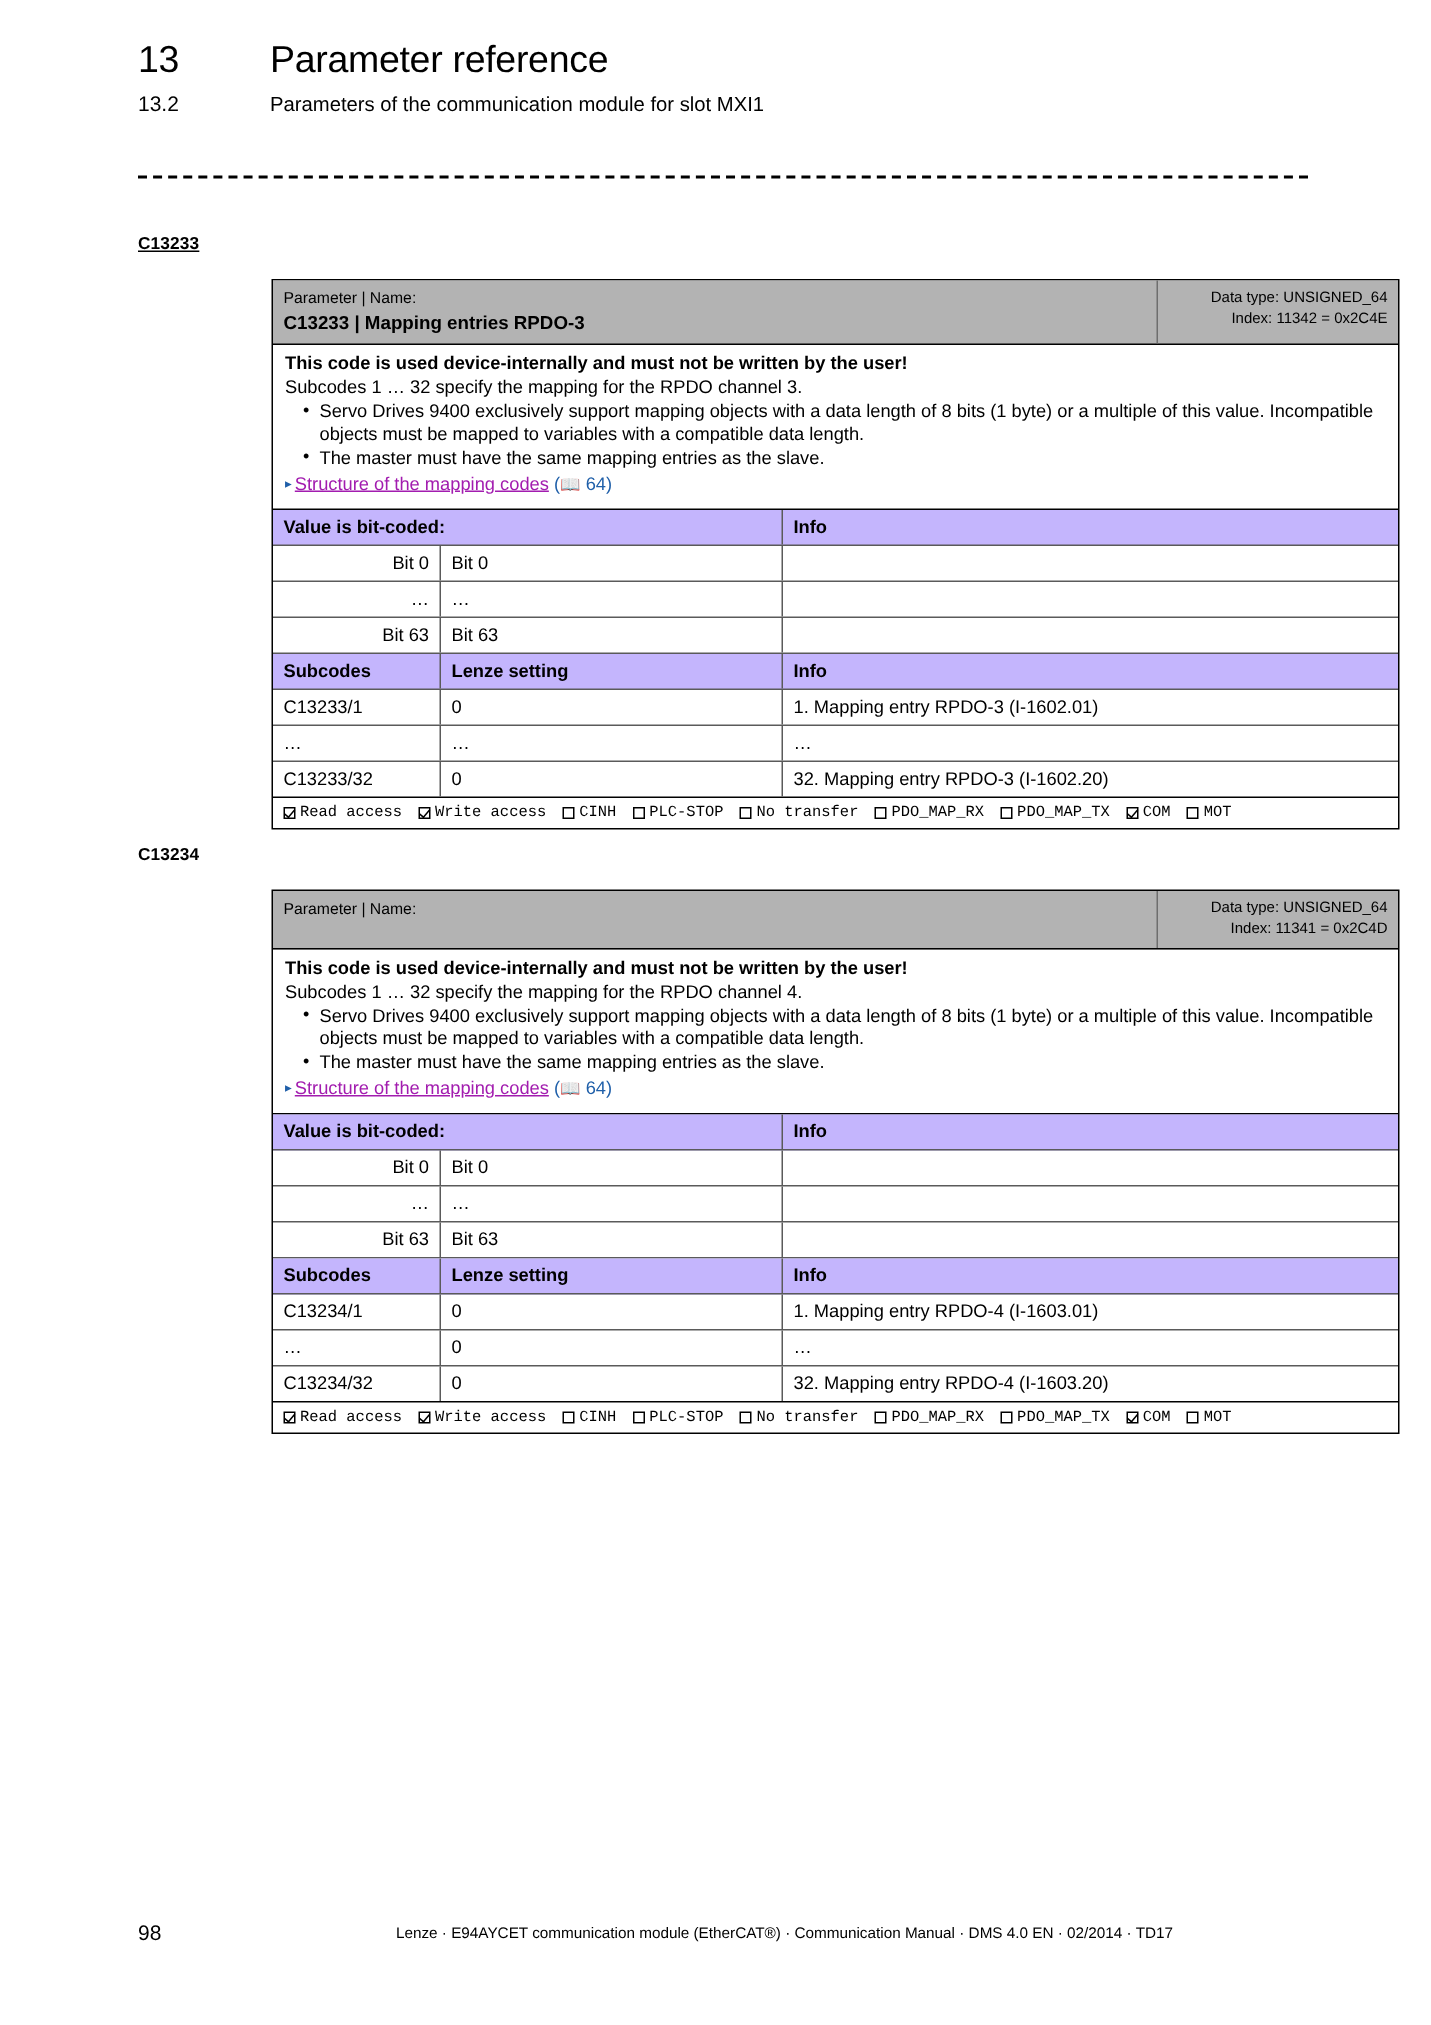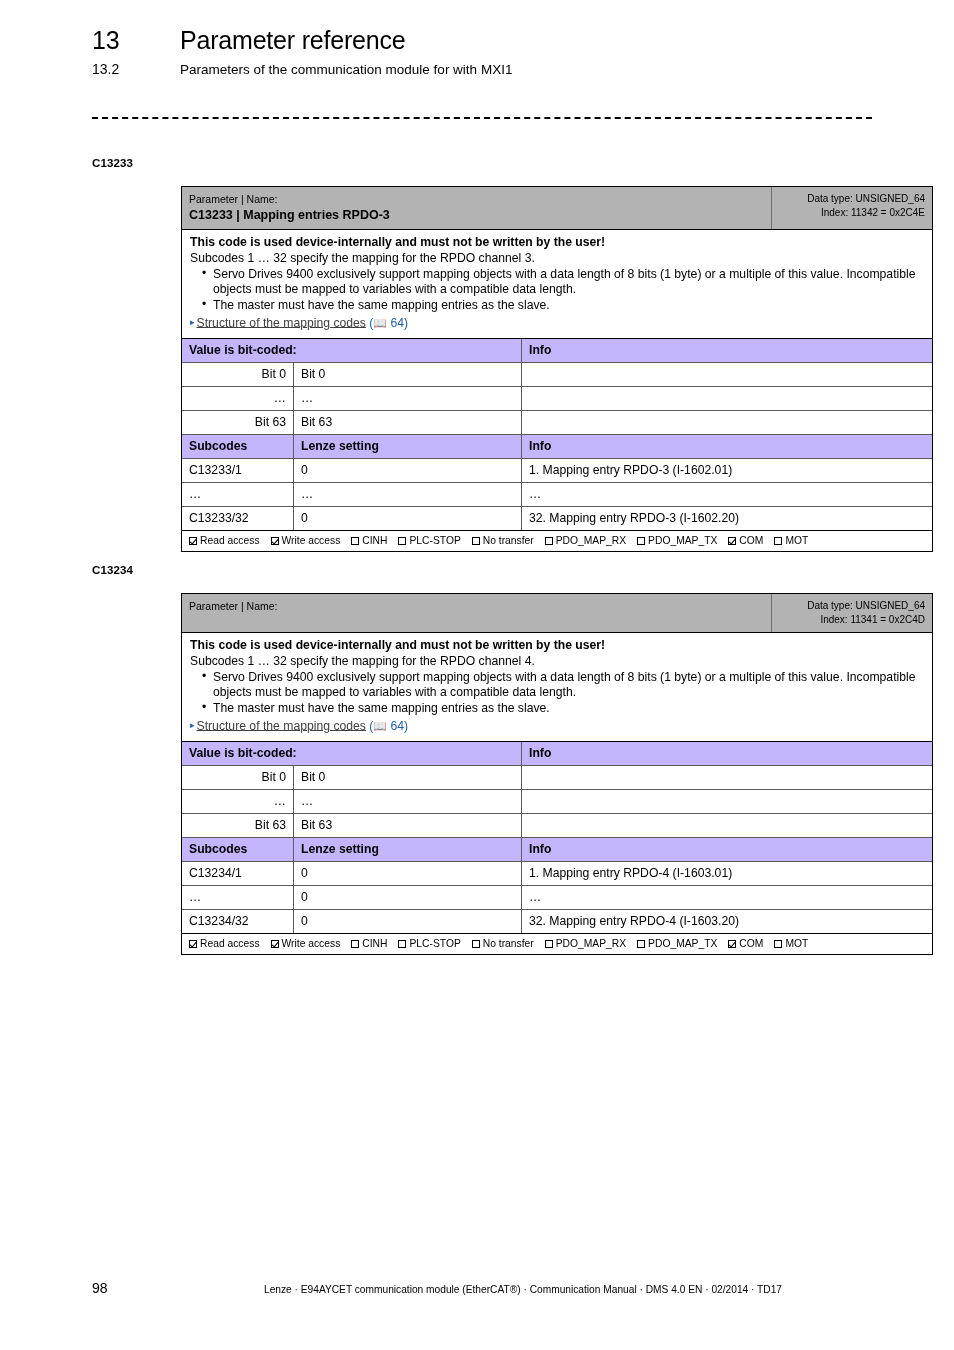--- a/index.html
+++ b/index.html
@@ -153,21 +153,21 @@
     font-size: 12.2px;
     color: #1f5fa9;
   }
   .xref .arrow {
     color: #1f5fa9;
     font-size: 9px;
     vertical-align: 1.5px;
     margin-right: 2px;
   }
   .xref .lnk {
-    color: #404040;
+    color: #a21caf;
     text-decoration: underline;
   }
   .xref .pg {
     color: #1f5fa9;
     text-decoration: none;
   }
   .xref .bookglyph {
     font-size: 11px;
   }
 
@@ -206,20 +206,21 @@
 
   
   .access {
     display: flex;
     flex-wrap: nowrap;
     align-items: center;
     padding: 3px 6px 3px 7px;
     font-size: 10.3px;
     line-height: 14px;
     white-space: nowrap;
+    font-family: Liberation Mono, monospace;
   }
   .access .item {
     display: inline-flex;
     align-items: center;
     margin-right: 11px;
   }
   .access .item:last-child { margin-right: 0; }
   .box {
     display: inline-block;
     width: 8px;
@@ -264,28 +265,28 @@
 
 <div class="page">
 
   <div class="runhead">
     <div class="runhead-row1">
       <span class="runhead-num">13</span>
       <span class="runhead-title">Parameter reference</span>
     </div>
     <div class="runhead-row2">
       <span class="runhead-subnum">13.2</span>
-      <span class="runhead-subtitle">Parameters of the communication module for with MXI1</span>
+      <span class="runhead-subtitle">Parameters of the communication module for slot MXI1</span>
     </div>
   </div>
 
   <div class="rule-dashed"></div>
 
   <div id="blocks">
-      <div class="margin-code" style="top: 157px;">C13233</div>
+      <div class="margin-code" style="top: 157px; text-decoration: underline;">C13233</div>
       <div class="ptable" style="top: 186px;">
         <div class="ptab-head">
           <div class="ptab-head-left">
             <div class="kicker">Parameter | Name:</div>
             <div class="name">C13233 | Mapping entries RPDO-3</div>
           </div>
           <div class="ptab-head-right">
             <div>Data type: UNSIGNED_64</div>
             <div>Index: 11342 = 0x2C4E</div>
           </div>

